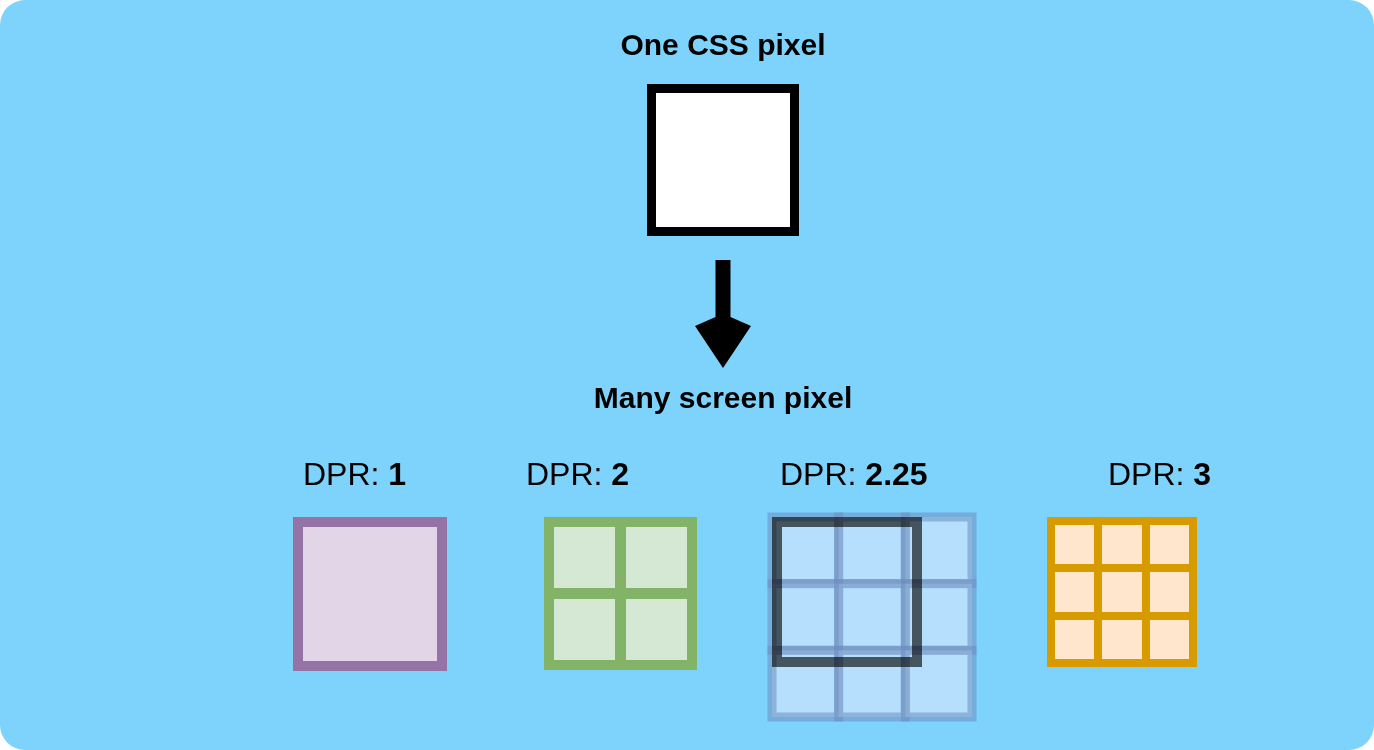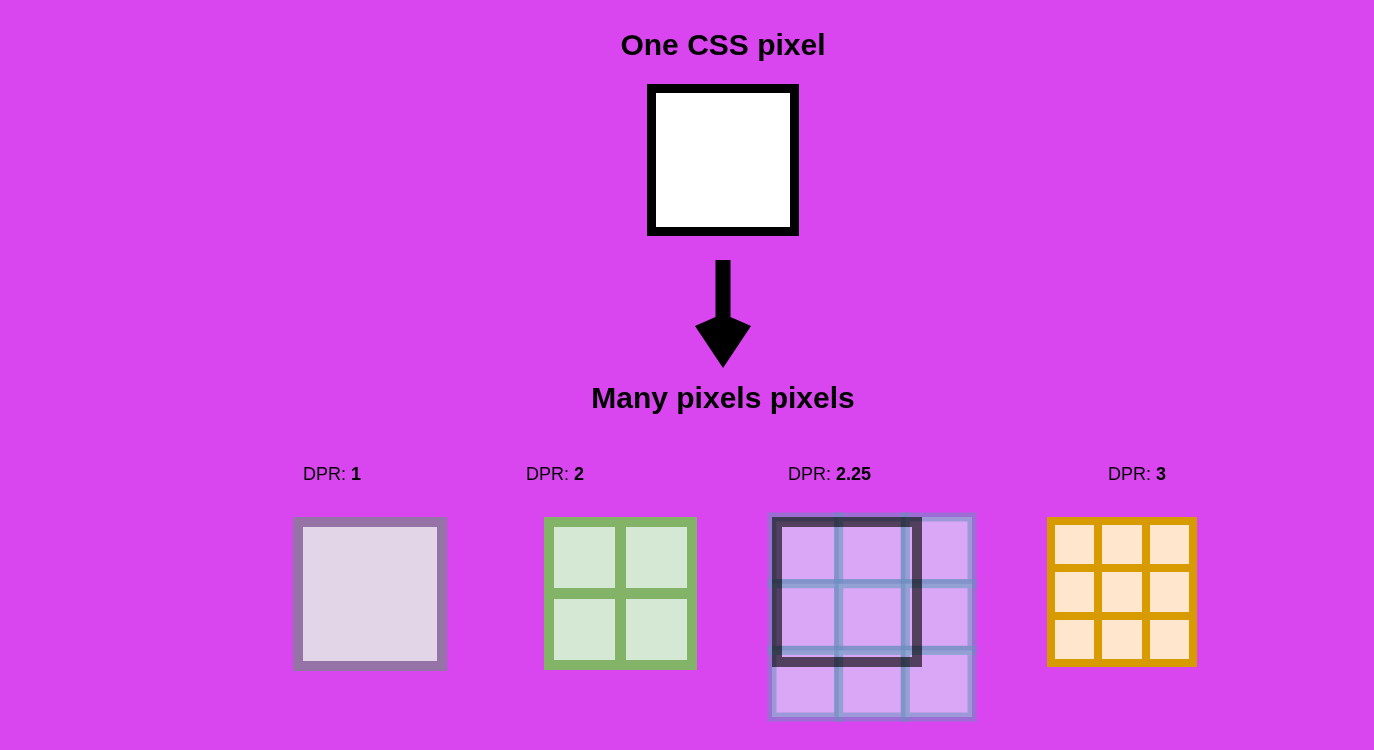--- a/index.html
+++ b/index.html
@@ -1,35 +1,35 @@
 <!DOCTYPE html>
 <html><head>
 <meta charset="utf-8">
 <style>
   html,body{margin:0;padding:0;background:#ffffff;}
   .canvas{
-    position:relative;width:1374px;height:750px;background:#d946ef;
-    font-family:"Liberation Sans", sans-serif;color:#000;overflow:hidden;
+    position:relative;width:1374px;height:750px;background:#7dd3fc;
+    font-family:"Liberation Sans", sans-serif;color:#000;overflow:hidden;border-radius:25px;
   }
   .heading{
     position:absolute;transform:translateX(-50%);
     font-size:30px;font-weight:bold;white-space:nowrap;
   }
   .heading-top{left:723px;top:28px;}
   .heading-bottom{left:723px;top:381px;}
   .css-pixel-square{
     position:absolute;left:647px;top:84px;width:152px;height:152px;
     box-sizing:border-box;border:9px solid #000;background:#fff;
   }
   .arrow-svg{position:absolute;left:693px;top:260px;}
   .dpr-label{
-    position:absolute;top:460px;font-size:18px;line-height:28px;white-space:nowrap;
+    position:absolute;top:460px;font-size:32px;line-height:28px;white-space:nowrap;
   }
   .dpr-label .val{font-weight:bold;}
-  .lbl-1{left:303px;} .lbl-2{left:526px;} .lbl-3{left:780px;margin-left:8px;} .lbl-4{left:1108px;}
+  .lbl-1{left:303px;} .lbl-2{left:526px;} .lbl-3{left:780px;} .lbl-4{left:1108px;}
   .dpr1-square{
     position:absolute;left:293px;top:517px;width:154px;height:154px;
     box-sizing:border-box;border-style:solid;border-width:10px;
   }
   .pixel-grid{position:absolute;box-sizing:border-box;display:grid;}
   .grid-2{left:544px;top:517px;width:153px;height:153px;padding:10px;gap:11px;}
   .grid-3{left:1047px;top:517px;width:150px;height:150px;padding:8px;gap:8px;}
   .pixel-grid .cell{width:100%;height:100%;}
   .dpr225-svg{position:absolute;left:767px;top:512px;}
 </style>
@@ -39,21 +39,21 @@
 <div class="canvas">
 
   <div class="heading heading-top">One CSS pixel</div>
 
   <div class="css-pixel-square"></div>
 
   <svg class="arrow-svg" width="60" height="110" viewBox="0 0 60 110" aria-hidden="true">
     <polygon points="22.5,0 37.5,0 37.5,57 58,66 30,108 2,66 22.5,57" fill="#000"></polygon>
   </svg>
 
-  <div class="heading heading-bottom">Many pixels pixels</div>
+  <div class="heading heading-bottom">Many screen pixel</div>
 
   <div class="dpr-label lbl-1">
     <span>DPR: </span><span class="val">1</span>
   </div>
   <div class="dpr-label lbl-2">
     <span>DPR: </span><span class="val">2</span>
   </div>
   <div class="dpr-label lbl-3">
     <span>DPR: </span><span class="val">2.25</span>
   </div>

